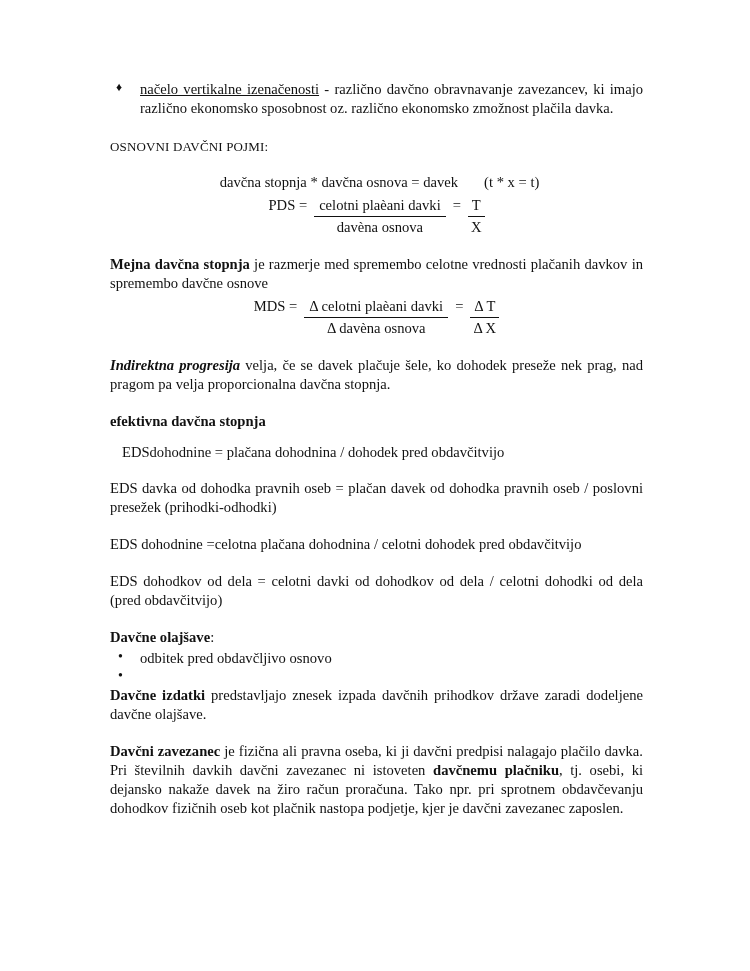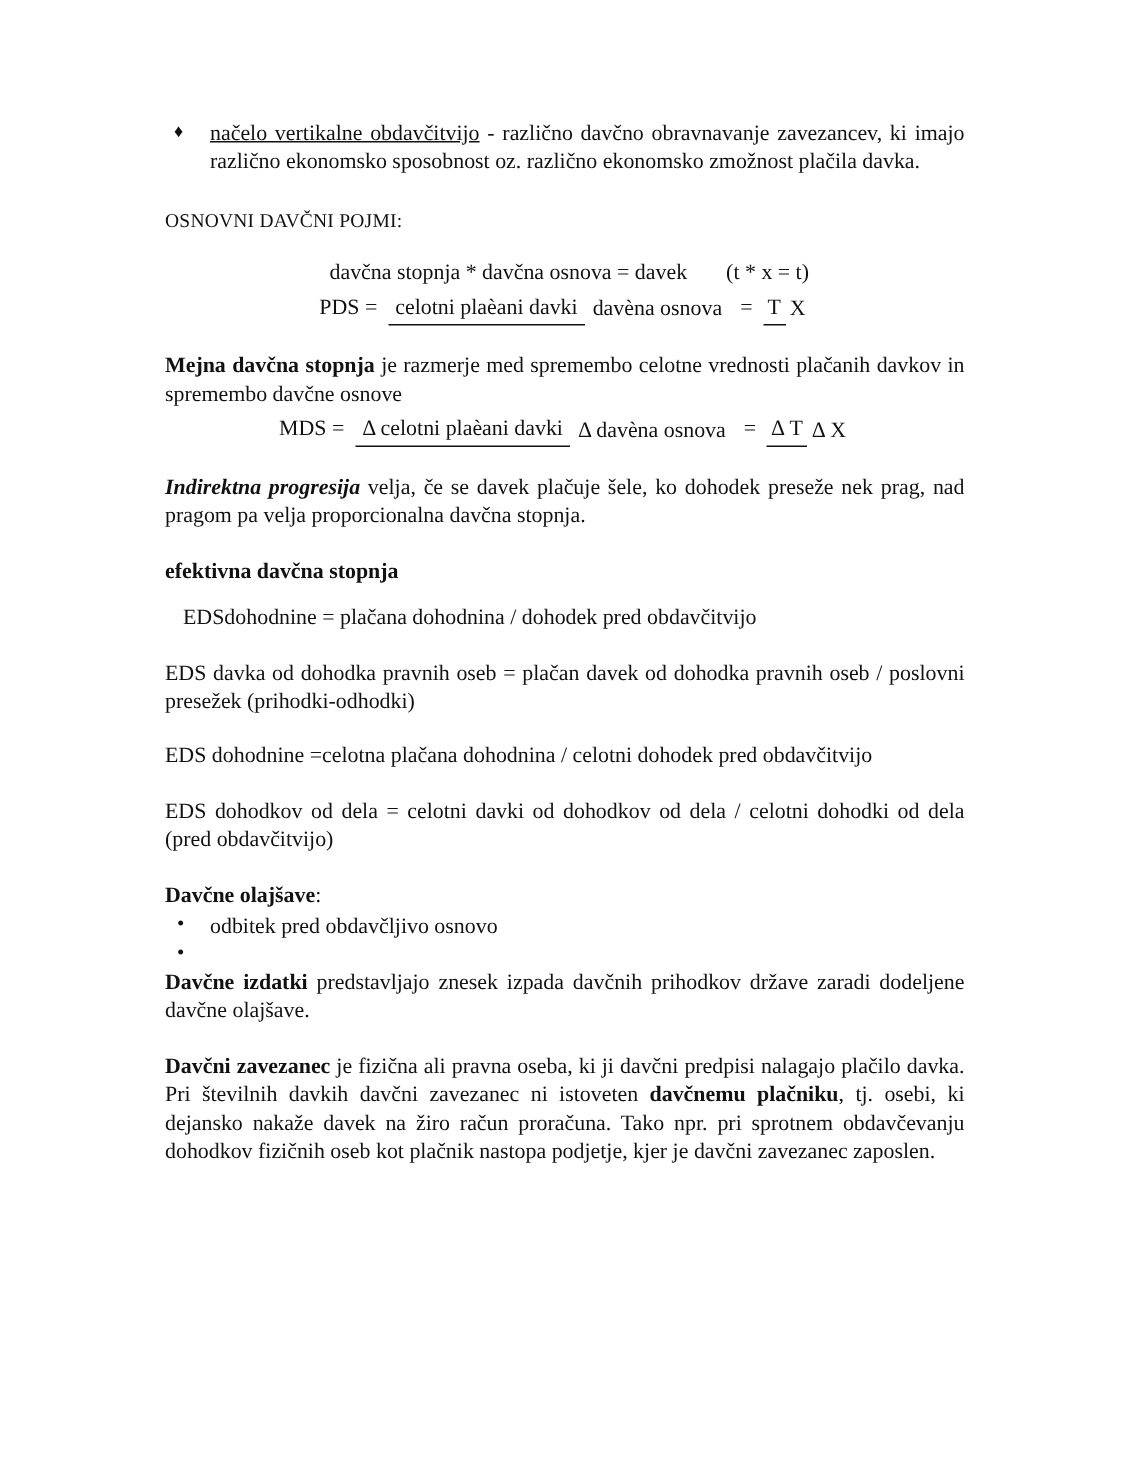--- a/index.html
+++ b/index.html
@@ -111,21 +111,21 @@
   }
   .formula-row .lhs {
     margin-right: 7px;
     white-space: nowrap;
   }
   .formula-row .eq {
     margin: 0 7px;
   }
   .frac {
     display: inline-flex;
-    flex-direction: row;
+    flex-direction: column;
     text-align: center;
     vertical-align: middle;
   }
   .frac .num {
     padding: 0 5px 1px 5px;
     border-bottom: 1.2px solid #111111;
     white-space: nowrap;
   }
   .frac .den {
     padding: 1px 5px 0 5px;
@@ -138,21 +138,21 @@
   }
 </style>
 </head>
 <body>
 
 <div class="page">
   <div class="doc-body">
 
     <ul class="diamond-list">
       <li>
-        <span class="bullet-marker">♦</span><span class="u">načelo vertikalne obdavčitvijo</span><span> - različno davčno obravnavanje zavezancev, ki imajo različno ekonomsko sposobnost oz. različno ekonomsko zmožnost plačila davka.</span>
+        <span class="bullet-marker">♦</span><span class="u">načelo vertikalne izenačenosti</span><span> - različno davčno obravnavanje zavezancev, ki imajo različno ekonomsko sposobnost oz. različno ekonomsko zmožnost plačila davka.</span>
       </li>
     </ul>
 
     <h1 class="section-heading">OSNOVNI DAVČNI POJMI:</h1>
 
     <div class="def-block">
       <span class="centered-line"><span>davčna stopnja * davčna osnova = davek</span><span class="gap-wide"></span><span>(t * x = t)</span></span>
     </div>
 
 

